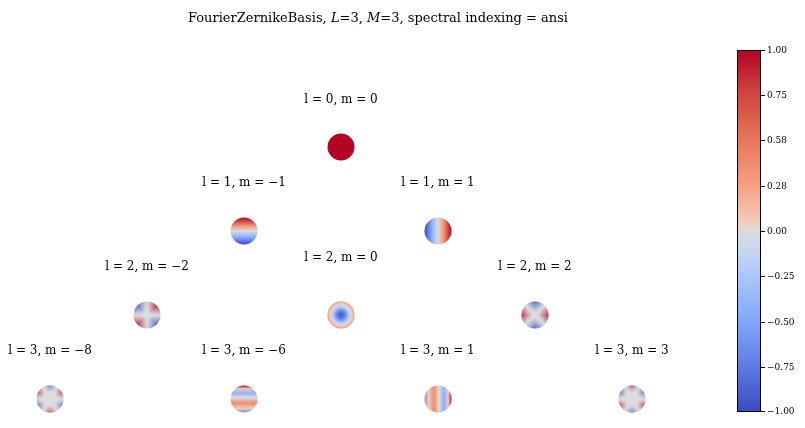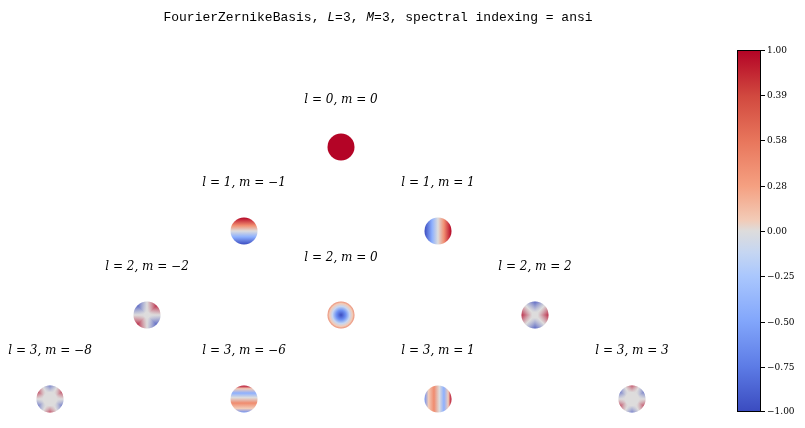--- a/index.html
+++ b/index.html
@@ -1,19 +1,19 @@
 <!DOCTYPE html>
 <html><head>
 <meta charset="utf-8">
 <style>
   html, body { margin:0; padding:0; background:#ffffff; }
   body { width:805px; height:428px; position:relative; overflow:hidden; font-family:"DejaVu Serif", serif; color:#000; }
-  .title { position:absolute; left:0; width:756px; top:10px; text-align:center; font-size:13px;font-family:Liberation Mono, monospace; }
+  .title { position:absolute; left:0; width:756px; top:10px; text-align:center; font-size:13px; }
   .title i { font-style:italic; }
-  .cell-label { position:absolute; font-size:12px; font-style:italic; white-space:nowrap; transform:translateX(-50%); }
+  .cell-label { position:absolute; font-size:12px; white-space:nowrap; transform:translateX(-50%); }
   .disk { position:absolute; width:27px; height:27px; border-radius:50%; transform:translate(-50%,-50%); }
   .cbar { position:absolute; left:737px; top:50px; width:24px; height:362px; border:1px solid #000; box-sizing:border-box;
     background:linear-gradient(to bottom,#b40426 0%,#d1493f 12.5%,#e8765c 25%,#f5a081 37.5%,#f2cbb7 47%,#dddcdc 50%,#c5d6f2 56%,#aac7fd 62.5%,#82a6fb 75%,#5d7ce6 87.5%,#3b4cc0 100%); }
   .tick { position:absolute; left:761px; width:4px; height:1px; background:#000; }
   .ticklabel { position:absolute; left:767px; font-size:9px; transform:translateY(-50%); white-space:nowrap; }
 </style>
 </head>
 <body>
 
 <div class="title">
@@ -49,21 +49,21 @@
 <div class="disk" style="left:438px;top:399px;background:linear-gradient(to right,#6f92f3 0%,#f2cbb7 15%,#f08b6e 35%,#dddcdc 55%,#8db0fe 72%,#f2cbb7 88%,#b40426 100%)"></div>
 <div class="cell-label" style="left:632px;top:343px">l = 3, m = 3</div>
 <div class="disk" style="left:632px;top:399px;background:conic-gradient(#b40426 0deg,#dddcdc 30deg,#3b4cc0 60deg,#dddcdc 90deg,#b40426 120deg,#dddcdc 150deg,#3b4cc0 180deg,#dddcdc 210deg,#b40426 240deg,#dddcdc 270deg,#3b4cc0 300deg,#dddcdc 330deg,#b40426 360deg)">
     <div style="position:absolute;inset:0;border-radius:50%;background:radial-gradient(circle,#dddcdc 35%,rgba(221,220,220,0) 95%)"></div>
   </div>
 
 <div class="cbar"></div>
 <div class="tick" style="top:50px"></div>
 <div class="ticklabel" style="top:50px">1.00</div>
 <div class="tick" style="top:95px"></div>
-<div class="ticklabel" style="top:95px">0.39</div>
+<div class="ticklabel" style="top:95px">0.75</div>
 <div class="tick" style="top:140px"></div>
 <div class="ticklabel" style="top:140px">0.58</div>
 <div class="tick" style="top:186px"></div>
 <div class="ticklabel" style="top:186px">0.28</div>
 <div class="tick" style="top:231px"></div>
 <div class="ticklabel" style="top:231px">0.00</div>
 <div class="tick" style="top:276px"></div>
 <div class="ticklabel" style="top:276px">−0.25</div>
 <div class="tick" style="top:322px"></div>
 <div class="ticklabel" style="top:322px">−0.50</div>

